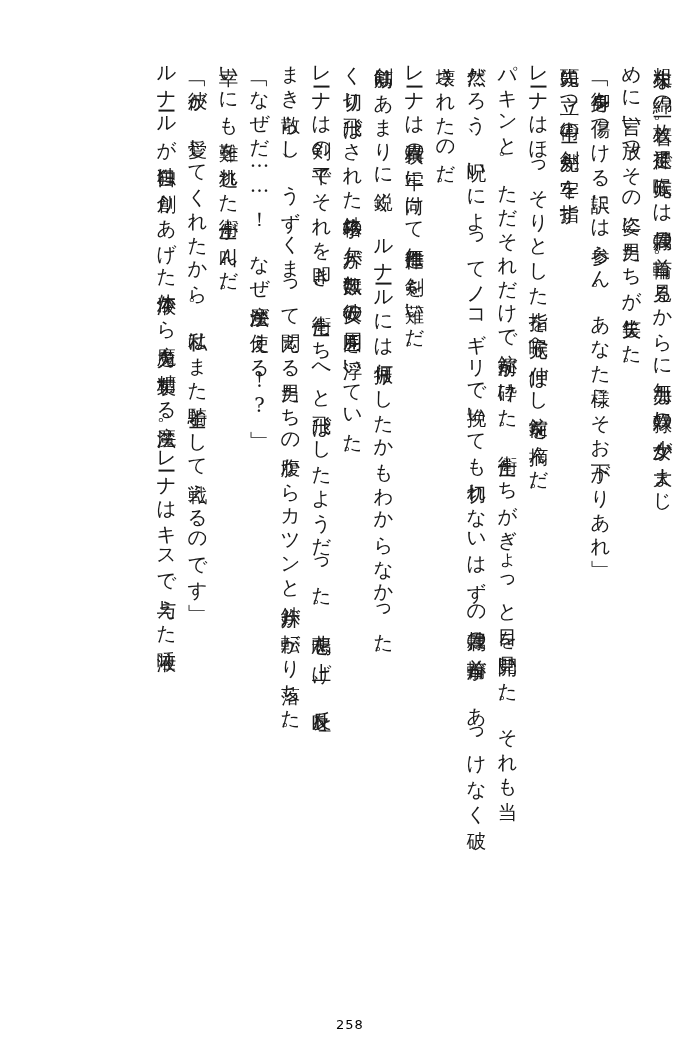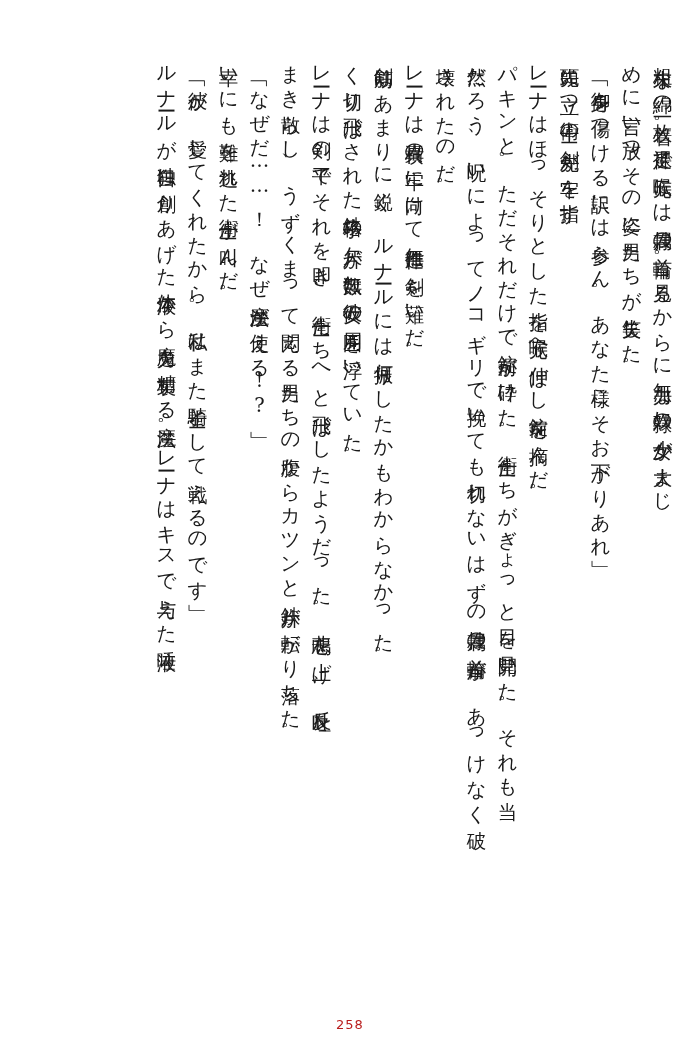--- a/index.html
+++ b/index.html
@@ -47,21 +47,21 @@
     padding-top: 22px;
   }
   #page-number {
     position: absolute;
     left: 0;
     right: 0;
     bottom: 18px;
     text-align: center;
     font-family: "DejaVu Sans", "Liberation Sans", sans-serif;
     font-size: 13px;
-    color: #b91c1c;
+    color: #000000;
     letter-spacing: 1px;
   }
 </style>
 </head>
 <body>
 
 <div id="page">
 
   <div id="text-block">
     <div class="vline">粗末な綿の一枚着。裸足で喉元には隷属の首輪。見るからに無力な奴隷の少女が大まじ</div>

